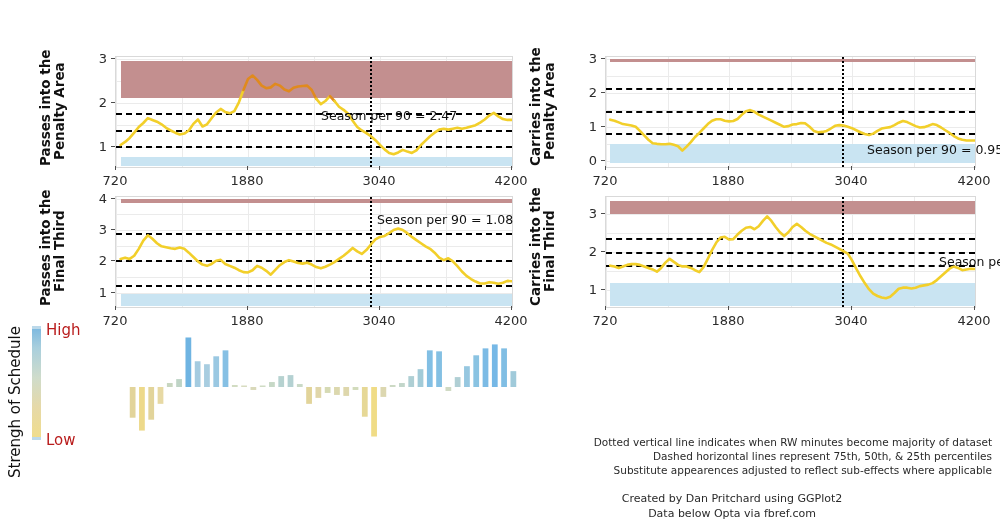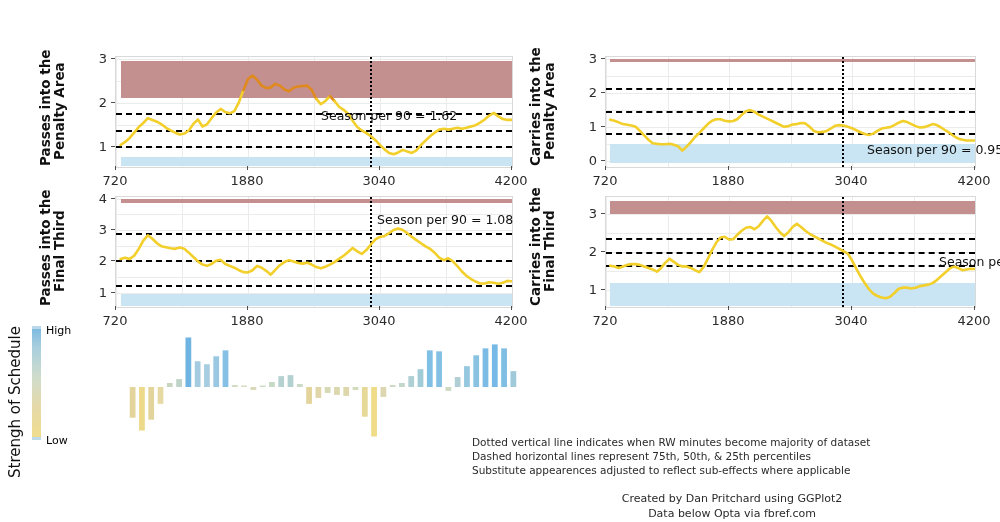--- a/index.html
+++ b/index.html
@@ -68,30 +68,30 @@
     position:absolute;left:4px;top:318px;height:168px;width:22px;
     writing-mode:vertical-rl;transform:rotate(180deg);
     font-size:15px;color:#111;text-align:center;
     display:flex;align-items:center;justify-content:center;
   }
   .legend-bar{
     position:absolute;left:32px;top:328px;width:9px;height:110px;
     background:linear-gradient(to bottom,#7db9e0 0%,#a9cfdd 18%,#cfdccb 45%,#e6d9a8 72%,#f0dd8c 100%);
   }
   .legend-cap{position:absolute;left:32px;width:9px;height:3px;background:#bcd9ea;}
-  .legend-txt{position:absolute;left:46px;font-size:11px;color:#000000;transform:translateY(-50%);}
+  .legend-txt{position:absolute;left:46px;font-size:15px;color:#b91c1c;transform:translateY(-50%);}
 
   
   .barchart{position:absolute;left:128px;top:330px;width:390px;height:112px;}
   .barchart svg{display:block;width:100%;height:100%;}
 
   
   .notes{
     position:absolute;right:8px;top:436px;width:520px;
-    text-align:left;font-size:10.5px;line-height:1.33;color:#2a2a2a;
+    text-align:right;font-size:10.5px;line-height:1.33;color:#2a2a2a;
   }
   .credits{
     position:absolute;right:8px;top:492px;width:520px;
     text-align:center;font-size:11px;line-height:1.33;color:#2a2a2a;
   }
   .notes div,.credits div{white-space:nowrap;}
 </style>
 </head>
 <body>
 
@@ -123,21 +123,21 @@
         <div class="serieswrap">
           <svg viewBox="0 0 396 110" preserveAspectRatio="none">
             <path d="M4.55,88.00 L9.10,84.92 L13.66,80.96 L18.21,75.68 L22.76,69.96 L27.31,66.00 L31.86,61.16 L36.41,62.92 L40.97,64.68 L45.52,67.32 L50.07,70.84 L54.62,73.48 L59.17,75.68 L63.72,77.44 L68.28,76.56 L72.83,73.48 L77.38,66.88 L81.93,62.48 L86.48,69.52 L91.03,67.32 L95.59,61.16 L100.14,55.44 L104.69,51.92 L109.24,55.00 L113.79,56.32 L118.34,54.12 L122.90,45.32 L127.45,33.00" fill="none" stroke="#f2cf2a" stroke-width="2.6" stroke-linejoin="round" stroke-linecap="round"></path>
             <path d="M127.45,33.00 L132.00,22.00 L136.55,18.48 L141.10,22.88 L145.66,28.60 L150.21,31.24 L154.76,30.36 L159.31,26.84 L163.86,28.60 L168.41,32.56 L172.97,34.32 L177.52,30.80 L182.07,29.48 L186.62,29.04 L191.17,28.60 L195.72,33.00 L200.28,41.80" fill="none" stroke="#e08a1e" stroke-width="2.6" stroke-linejoin="round" stroke-linecap="round"></path>
             <path d="M200.28,41.80 L204.83,47.08 L209.38,44.00 L213.93,39.16" fill="none" stroke="#f2cf2a" stroke-width="2.6" stroke-linejoin="round" stroke-linecap="round"></path>
             <path d="M213.93,39.16 L218.48,44.00" fill="none" stroke="#e08a1e" stroke-width="2.6" stroke-linejoin="round" stroke-linecap="round"></path>
             <path d="M218.48,44.00 L223.03,49.72 L227.59,52.80 L232.14,56.76 L236.69,63.80 L241.24,69.96 L245.79,73.48 L250.34,76.12 L254.90,79.20 L259.45,83.16 L264.00,88.00 L268.55,92.40 L273.10,95.92 L277.66,97.24 L282.21,95.48 L286.76,92.84 L291.31,94.60 L295.86,95.92 L300.41,93.28 L304.97,88.00 L309.52,83.60 L314.07,79.20 L318.62,75.68 L323.17,72.60 L327.72,71.72 L332.28,72.60 L336.83,71.72 L341.38,70.84 L345.93,71.72 L350.48,70.84 L355.03,69.52 L359.59,68.20 L364.14,65.56 L368.69,62.48 L373.24,58.52 L377.79,55.88 L382.34,59.40 L386.90,62.04 L391.45,62.92 L396.00,62.92" fill="none" stroke="#f2cf2a" stroke-width="2.6" stroke-linejoin="round" stroke-linecap="round"></path>
           </svg>
         </div>
       </div>
-      <div class="seasonlbl" style="left: 321px; top: 60px;">Season per 90 = 1.62</div>
+      <div class="seasonlbl" style="left: 321px; top: 60px;">Season per 90 = 2.47</div>
       <div class="ytick" style="top: 98.2px; left: 85px; width: 22px;">1</div>
       <div class="ytickmark" style="top: 98.2px; left: 111px;"></div>
       <div class="ytick" style="top: 54.2px; left: 85px; width: 22px;">2</div>
       <div class="ytickmark" style="top: 54.2px; left: 111px;"></div>
       <div class="ytick" style="top: 10.2px; left: 85px; width: 22px;">3</div>
       <div class="ytickmark" style="top: 10.2px; left: 111px;"></div>
       <div class="xtick" style="left: 115px; top: 125px;">720</div>
       <div class="xtickmark" style="left: 115px; top: 118px;"></div>
       <div class="xtick" style="left: 247px; top: 125px;">1880</div>
       <div class="xtickmark" style="left: 247px; top: 118px;"></div>

